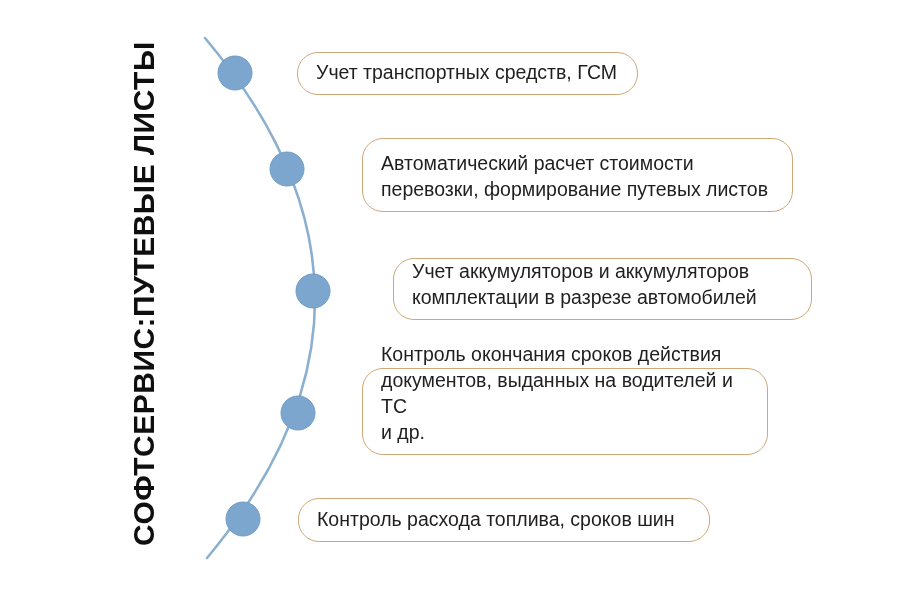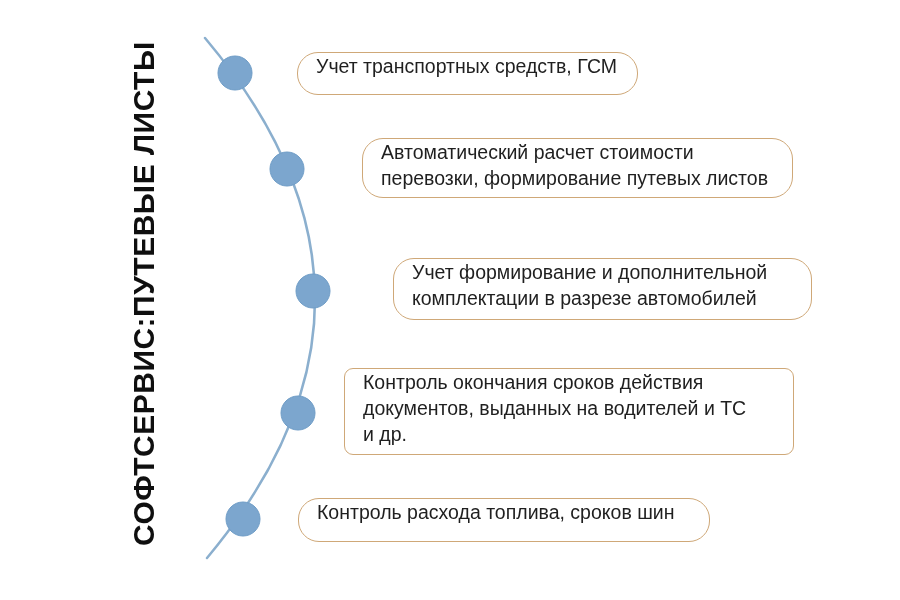--- a/index.html
+++ b/index.html
@@ -52,33 +52,33 @@
     color: var(--title-color);
     white-space: nowrap;
     line-height: 40px;
   }
   .feature-box {
     position: absolute;
     border: 1.6px solid var(--box-border);
     border-radius: 21px;
     background: var(--background);
     display: flex;
-    align-items: flex-start;
-    padding: 0 18px;
+    align-items: flex-end;
+    padding: 9px 18px;
   }
   .feature-label {
     font-size: 19.5px;
     line-height: 26px;
     color: var(--text-color);
     white-space: pre-line;
   }
   .box-1 { left: 297px; top: 52px;  width: 341px; height: 43px; }
-  .box-2 { left: 362px; top: 138px; width: 431px; height: 60px; }
+  .box-2 { left: 362px; top: 138px; width: 431px; height: 74px; }
   .box-3 { left: 393px; top: 258px; width: 419px; height: 62px; }
-  .box-4 { left: 344px; top: 368px; width: 450px; height: 87px; border-radius: 9px; }
+  .box-4 { left: 362px; top: 368px; width: 406px; height: 87px; }
   .box-5 { left: 298px; top: 498px; width: 412px; height: 44px; }
 </style>
 </head>
 <body>
 
 <div class="stage">
 
   <svg class="curve-svg" viewBox="0 0 900 600" xmlns="http://www.w3.org/2000/svg">
     <path class="curve" d="M 205 38 Q 424 298 207 558"></path>
     <circle class="node" cx="235" cy="73" r="17"></circle>
@@ -93,21 +93,21 @@
   <div class="feature-box box-1">
     <span class="feature-label">Учет транспортных средств, ГСМ</span>
   </div>
 
   <div class="feature-box box-2">
     <span class="feature-label">Автоматический расчет стоимости
 перевозки, формирование путевых листов</span>
   </div>
 
   <div class="feature-box box-3">
-    <span class="feature-label">Учет формирование и дополнительной
+    <span class="feature-label">Учет аккумуляторов и аккумуляторов
 комплектации в разрезе автомобилей</span>
   </div>
 
   <div class="feature-box box-4">
     <span class="feature-label">Контроль окончания сроков действия
 документов, выданных на водителей и ТС
 и др.</span>
   </div>
 
   <div class="feature-box box-5">

